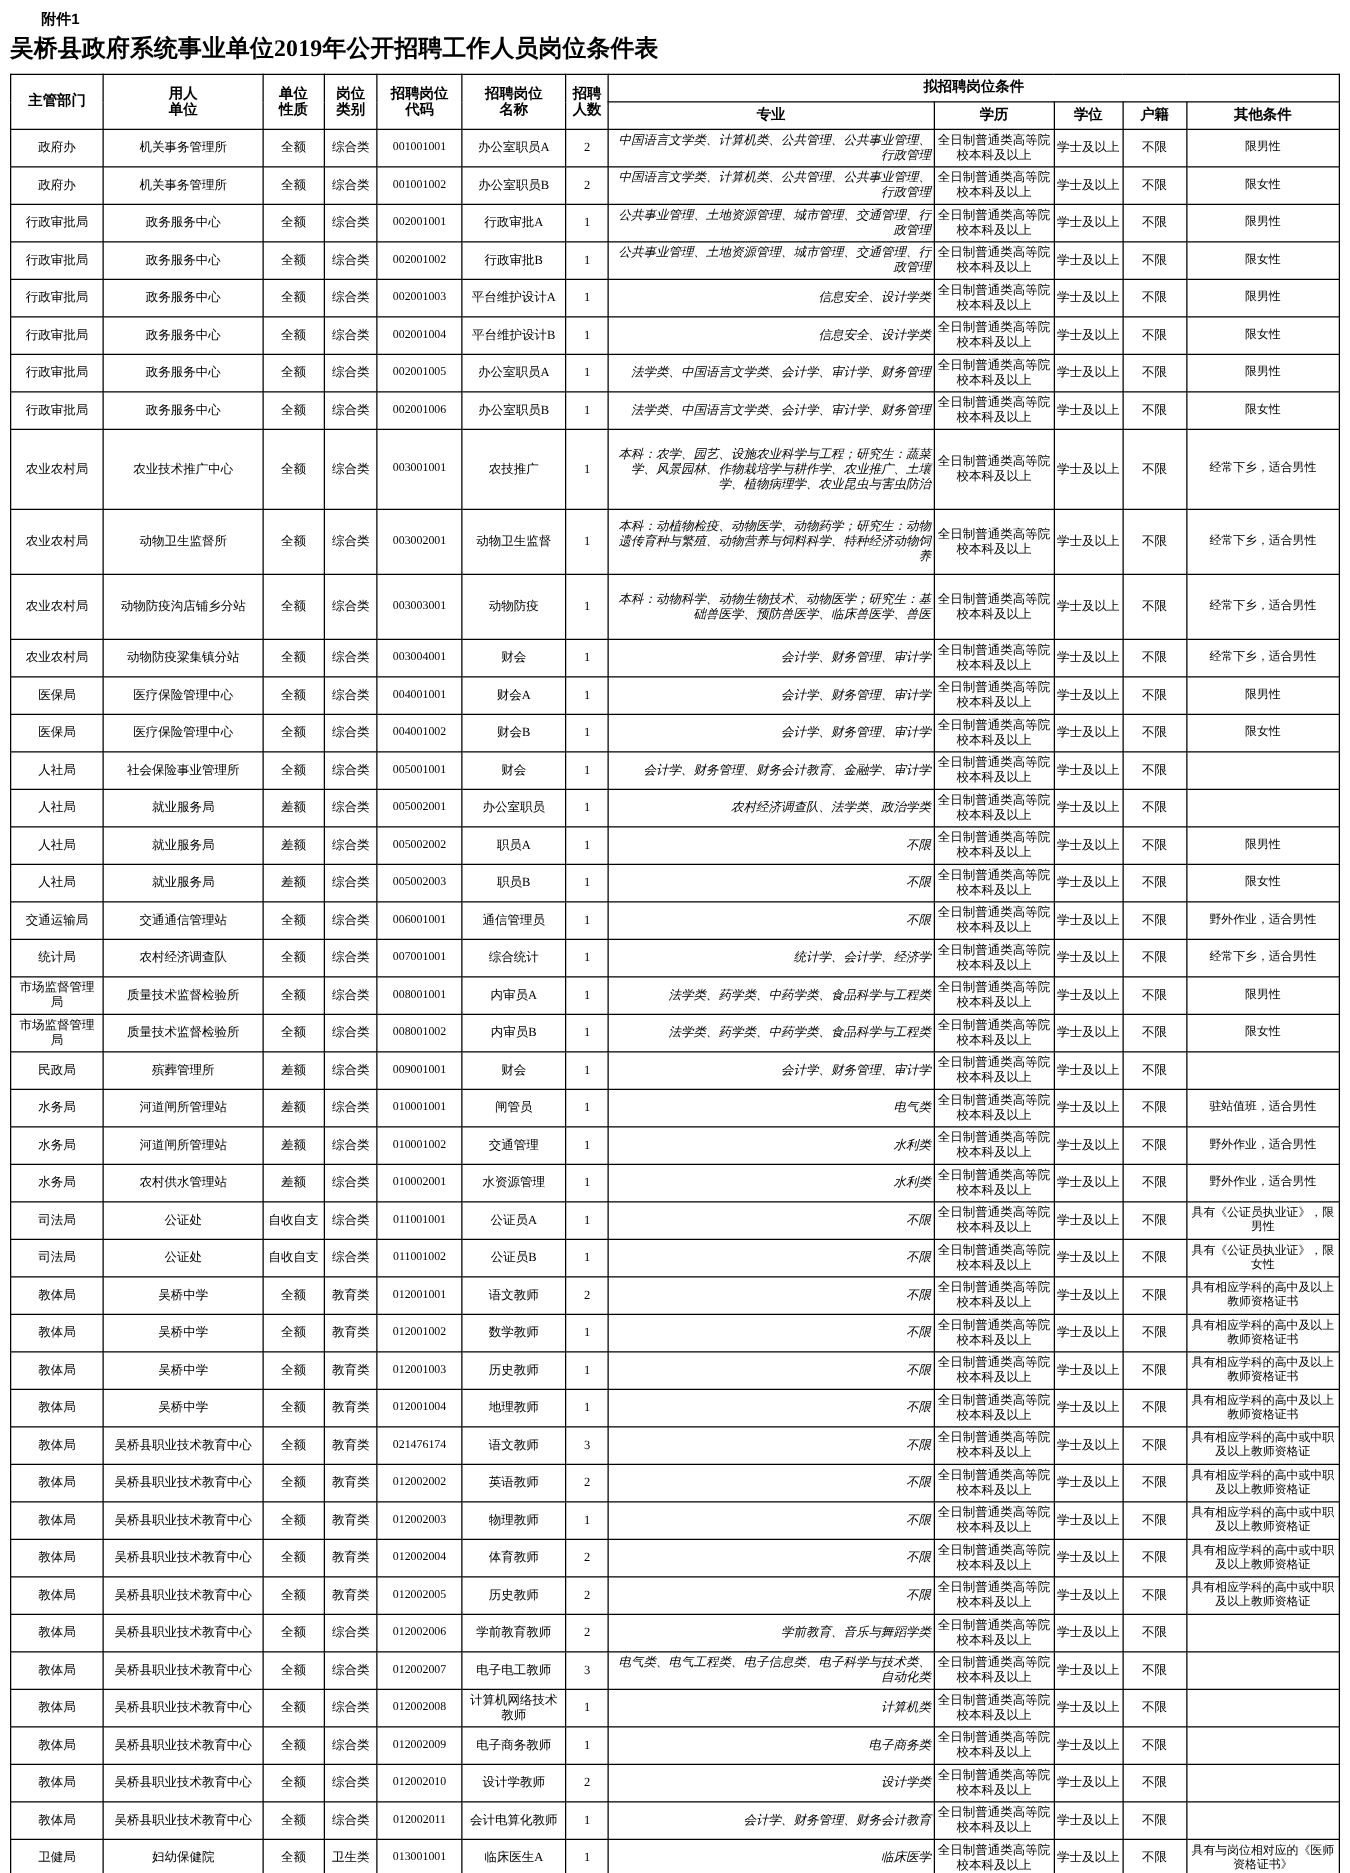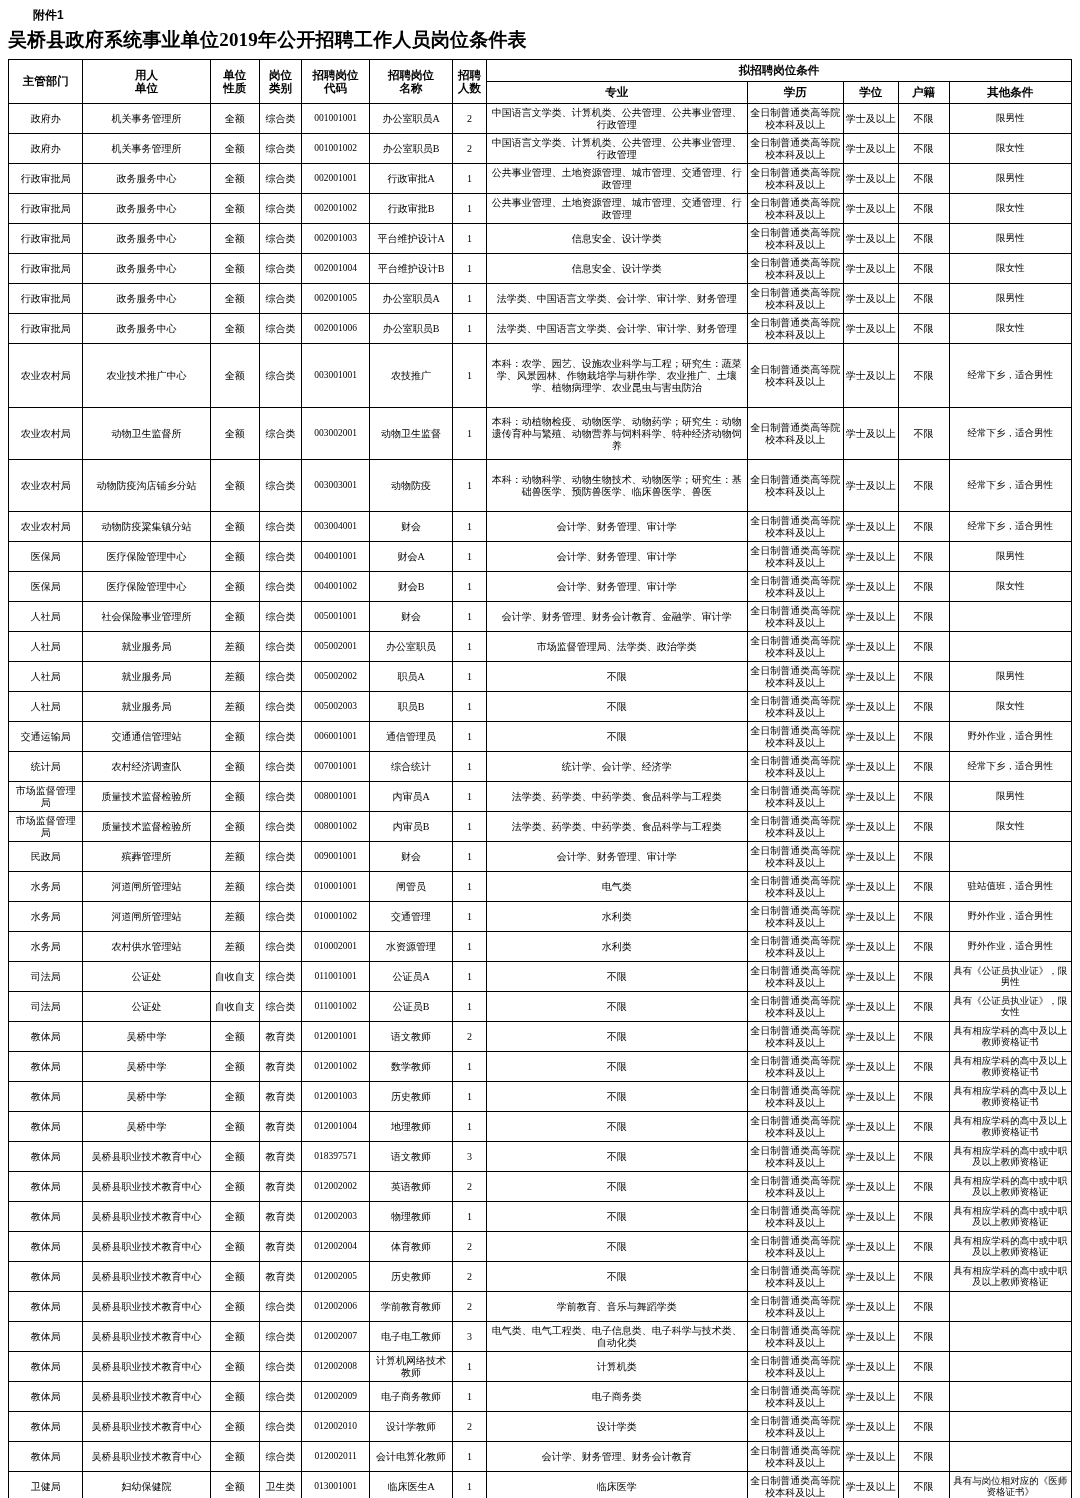--- a/index.html
+++ b/index.html
@@ -61,21 +61,21 @@
   col.c-name{width:82px;}
   col.c-num{width:33px;}
   col.c-major{width:256px;}
   col.c-edu{width:94px;}
   col.c-degree{width:54px;}
   col.c-house{width:50px;}
   col.c-other{width:120px;}
 
   td.dept,td.unit,td.nature,td.cat,td.code,td.name,td.num,
   td.edu,td.degree,td.house,td.other{text-align:center;}
-  td.major{text-align:center;padding-left:3px;}
+  td.major{text-align:right;padding-left:3px;font-style:italic;}
   td.code{font-size:9.5px;letter-spacing:0px;}
   td.num{font-size:10px;}
   td.edu{font-size:10px;line-height:11.5px;}
   td.other{font-size:9.5px;line-height:11px;}
   td.major{font-size:10px;line-height:12px;}
   td.dept,td.unit{font-size:10px;}
   tbody tr{height:30px;}
 </style>
 </head>
 <body>
@@ -350,21 +350,21 @@
           <td class="other"></td>
         </tr>
         <tr>
           <td class="dept">人社局</td>
           <td class="unit">就业服务局</td>
           <td class="nature">差额</td>
           <td class="cat">综合类</td>
           <td class="code">005002001</td>
           <td class="name">办公室职员</td>
           <td class="num">1</td>
-          <td class="major">市场监督管理局、法学类、政治学类</td>
+          <td class="major">农村经济调查队、法学类、政治学类</td>
           <td class="edu">全日制普通类高等院校本科及以上</td>
           <td class="degree">学士及以上</td>
           <td class="house">不限</td>
           <td class="other"></td>
         </tr>
         <tr>
           <td class="dept">人社局</td>
           <td class="unit">就业服务局</td>
           <td class="nature">差额</td>
           <td class="cat">综合类</td>
@@ -585,21 +585,21 @@
           <td class="edu">全日制普通类高等院校本科及以上</td>
           <td class="degree">学士及以上</td>
           <td class="house">不限</td>
           <td class="other">具有相应学科的高中及以上教师资格证书</td>
         </tr>
         <tr>
           <td class="dept">教体局</td>
           <td class="unit">吴桥县职业技术教育中心</td>
           <td class="nature">全额</td>
           <td class="cat">教育类</td>
-          <td class="code">018397571</td>
+          <td class="code">021476174</td>
           <td class="name">语文教师</td>
           <td class="num">3</td>
           <td class="major">不限</td>
           <td class="edu">全日制普通类高等院校本科及以上</td>
           <td class="degree">学士及以上</td>
           <td class="house">不限</td>
           <td class="other">具有相应学科的高中或中职及以上教师资格证</td>
         </tr>
         <tr>
           <td class="dept">教体局</td>

